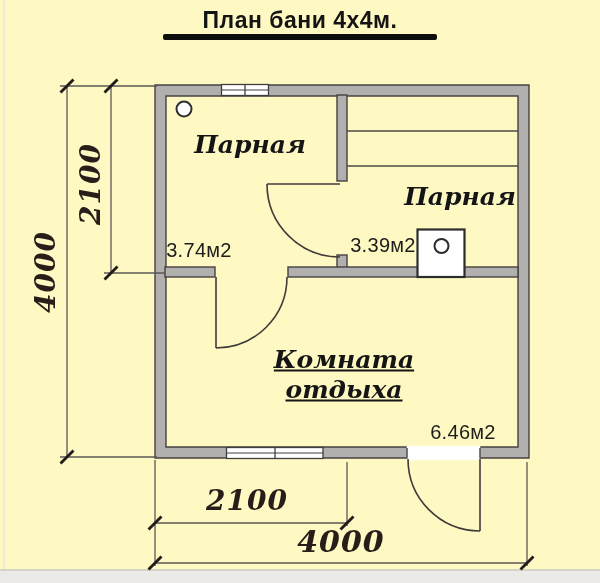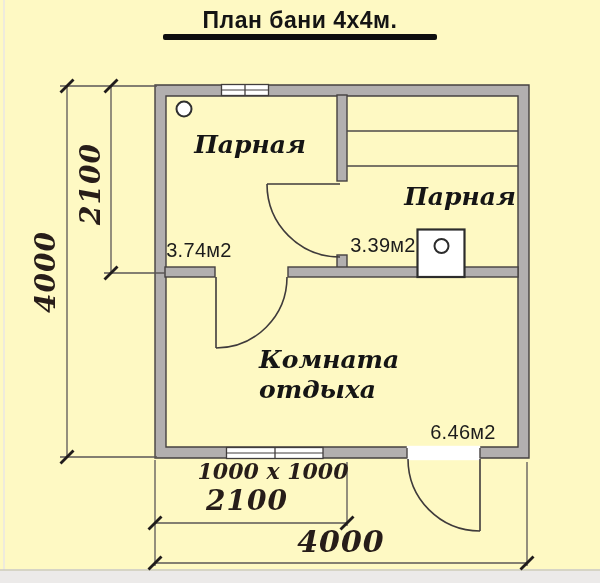--- a/index.html
+++ b/index.html
@@ -28,21 +28,21 @@
   }
   .dim-sm{font-size:22px;}
   .dim-md{font-size:28px;letter-spacing:1px;}
   .dim-lg{font-size:30px;letter-spacing:1px;}
   .vert{transform:translate(-50%,-50%) rotate(-90deg);}
   .room{
     font-family:"DejaVu Serif","Liberation Serif",serif;
     font-style:italic;font-weight:bold;font-size:25px;color:#151515;
   }
   .room-wrap{
-    white-space:normal;width:170px;line-height:1.18;
+    white-space:normal;text-align:center;width:170px;line-height:1.18;text-decoration:underline;
   }
   .area{
     font-family:"Liberation Sans", sans-serif;
     font-size:20px;color:#1c1c1c;letter-spacing:0.3px;
   }
 </style>
 </head>
 <body>
 
 <div id="root">
@@ -128,20 +128,19 @@
 
 
   <div class="lbl room" style="left:250px;top:144px;">Парная</div>
   <div class="lbl room" style="left:460px;top:196px;">Парная</div>
   <div class="lbl room room-wrap" style="left:344px;top:374px;">Комната отдыха</div>
 
   <div class="lbl area" style="left:199px;top:250px;">3.74м2</div>
   <div class="lbl area" style="left:383px;top:245px;text-align:center;">3.39м2</div>
   <div class="lbl area" style="left:463px;top:432px;">6.46м2</div>
 
-  <div class="lbl dim dim-sm" style="left:273px;top:471px;">1000 x 1000</div>
   <div class="lbl dim dim-md" style="left:247px;top:500px;">2100</div>
   <div class="lbl dim dim-lg" style="left:341px;top:541px;">4000</div>
 
   <div class="lbl dim dim-md vert" style="left:90px;top:184px;">2100</div>
   <div class="lbl dim dim-md vert" style="left:45px;top:272px;">4000</div>
 
 </div>
 
 </body></html>

